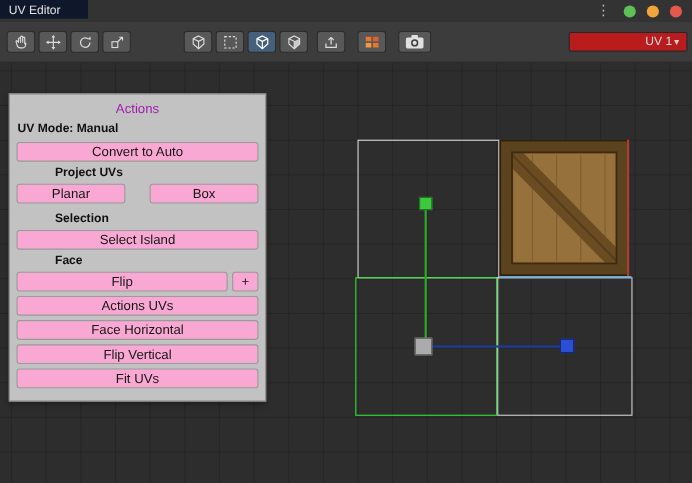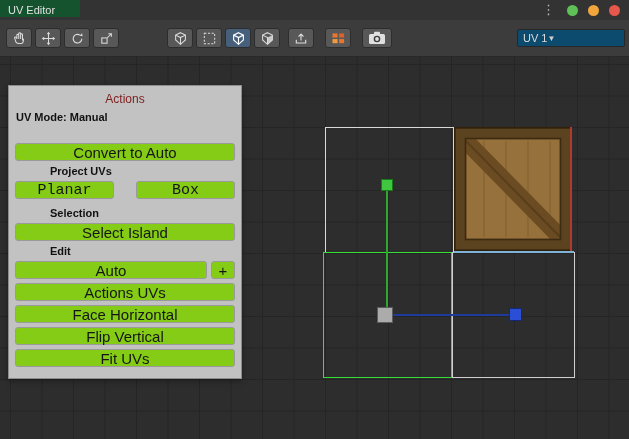--- a/index.html
+++ b/index.html
@@ -6,21 +6,21 @@
   body{
     width:629px;height:439px;overflow:hidden;position:relative;
     font-family:"Liberation Sans",sans-serif;background:#2b2b2b;
     -webkit-font-smoothing:antialiased;
   }
   #app{position:absolute;inset:0;}
 
   
   .titlebar{position:absolute;top:0;left:0;right:0;height:20px;background:#333333;}
   .tab{
-    position:absolute;left:0;top:0;width:80px;height:17px;background:#14532d;
+    position:absolute;left:0;top:0;width:80px;height:17px;background:#0f172a;
     color:#e2e2e2;font-size:11px;line-height:20px;padding-left:8px;box-sizing:border-box;
   }
   .win-controls{position:absolute;right:9px;top:0;height:20px;display:flex;align-items:center;gap:10px;}
   .kebab{color:#bdbdbd;font-size:13px;line-height:20px;margin-right:2px;cursor:default;}
   .dot{width:11px;height:11px;border-radius:50%;}
   .dot.green{background:#5fc057;}
   .dot.yellow{background:#f0a63c;}
   .dot.red{background:#e5584b;}
 
   
@@ -35,23 +35,23 @@
     padding:0;cursor:pointer;
   }
   .tbtn.wide{width:30px;}
   .tbtn.selected{background:#46607c;}
   .tbtn svg{display:block;}
   .g1{margin-left:6px;}
   .g2{margin-left:45px;}
   .g3{margin-left:5px;}
   .gap8{margin-left:8px;}
   .dropdown{
-    position:absolute;right:4px;top:9px;width:108px;height:18px;background:#0c4a6e;
+    position:absolute;right:4px;top:9px;width:108px;height:18px;background:#b91c1c;
     border:1px solid #272727;border-radius:2px;color:#dcdcdc;font-size:11px;
-    display:flex;align-items:center;justify-content:flex-start;padding:0 5px;box-sizing:border-box;
+    display:flex;align-items:center;justify-content:flex-end;padding:0 5px;box-sizing:border-box;
     cursor:pointer;
   }
   .dropdown .caret{font-size:8px;color:#cfcfcf;}
 
   
   .canvas{
     position:absolute;top:57px;left:0;right:0;bottom:0;
     background-color:#2d2d2d;
     background-image:
       linear-gradient(#252525 1px, transparent 1px),
@@ -73,29 +73,29 @@
   #handle-y{left:381px;top:179px;width:12px;height:12px;background:#3fc73f;border:1px solid #1a7a1a;z-index:5;cursor:grab;}
   #handle-pivot{left:377px;top:307px;width:16px;height:16px;background:#ababab;border:1px solid #5c5c5c;z-index:6;cursor:grab;}
   #handle-x{left:509px;top:308px;width:13px;height:13px;background:#2b4fd4;border:1px solid #13277a;z-index:5;cursor:grab;}
 
   
   .panel{
     position:absolute;left:8px;top:85px;width:234px;background:#c2c2c2;
     border:1px solid #8d8d8d;padding:3px 6px 7px;box-sizing:border-box;
     font-size:11px;color:#111;z-index:10;box-shadow:0 2px 6px rgba(0,0,0,.35);
   }
-  .panel-title{text-align:center;font-size:12px;color:#7f1d1d;padding:3px 0 4px;}
-  .uv-mode{font-weight:bold;padding:1px 1px 20px;}
+  .panel-title{text-align:center;font-size:12px;color:#a21caf;padding:3px 0 4px;}
+  .uv-mode{font-weight:bold;padding:1px 1px 6px;}
   .btn{
     display:flex;align-items:center;justify-content:center;width:100%;height:18px;
-    background:#84cc16;border:1px solid #9a9a9a;border-radius:3px;margin:0 0 4px;
-    font-size:15px;color:#161616;box-sizing:border-box;font-family:inherit;cursor:pointer;padding:0;
+    background:#f9a8d4;border:1px solid #9a9a9a;border-radius:3px;margin:0 0 4px;
+    font-size:12px;color:#161616;box-sizing:border-box;font-family:inherit;cursor:pointer;padding:0;
   }
   .section-label{font-weight:bold;margin:4px 1px 4px;padding-left:34px;}
-  .row{display:flex;gap:22px;font-family:Liberation Mono, monospace;}
+  .row{display:flex;gap:22px;}
   .row .btn{flex:1;}
   .weld-row{display:flex;gap:4px;}
   .weld-row .btn.main{flex:1;}
   .weld-row .btn.plus{width:24px;flex:none;}
 </style>
 </head>
 <body>
 
 <div id="app">
 
@@ -258,23 +258,23 @@
 
     <div class="section-label">Project UVs</div>
     <div class="row">
       <button class="btn">Planar</button>
       <button class="btn">Box</button>
     </div>
 
     <div class="section-label">Selection</div>
     <button class="btn">Select Island</button>
 
-    <div class="section-label">Edit</div>
+    <div class="section-label">Face</div>
     <div class="weld-row">
-      <button class="btn main">Auto</button>
+      <button class="btn main">Flip</button>
       <button class="btn plus">+</button>
     </div>
     <button class="btn">Actions UVs</button>
     <button class="btn">Face Horizontal</button>
     <button class="btn">Flip Vertical</button>
     <button class="btn">Fit UVs</button>
   </div>
 
 </div>
 

